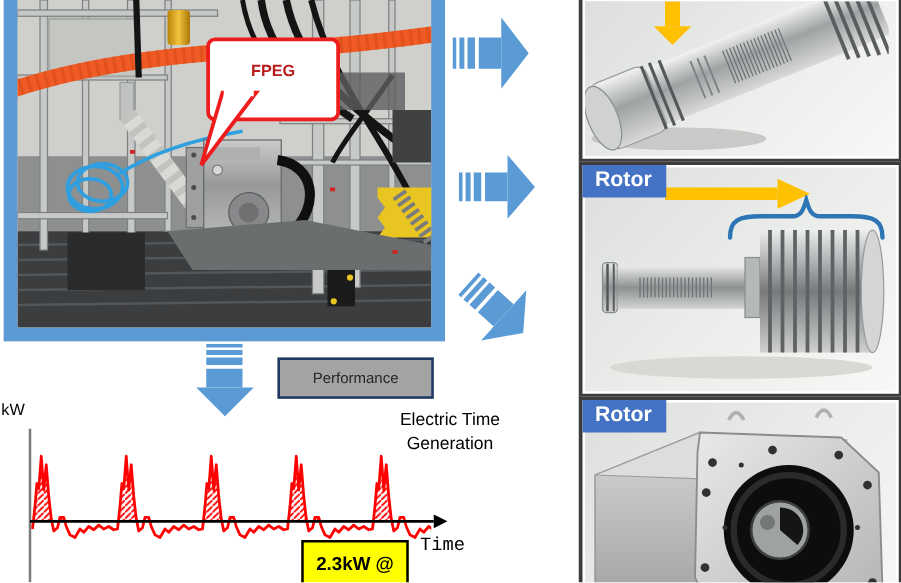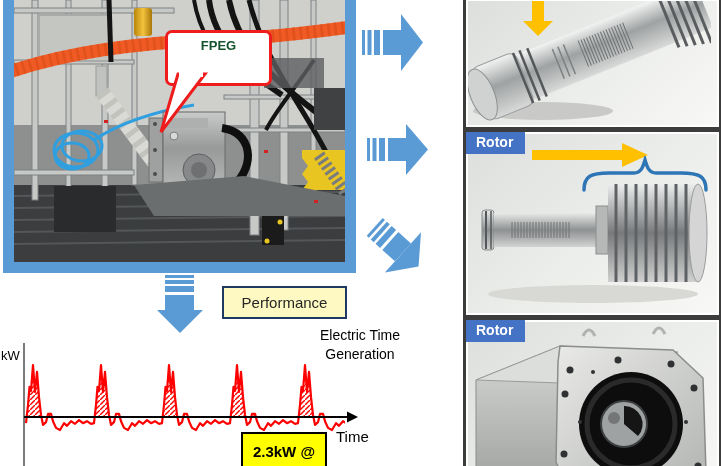--- a/index.html
+++ b/index.html
@@ -7,44 +7,44 @@
          font-family:"Liberation Sans", sans-serif;}
   .abs{position:absolute;}
 
   
   .rig-frame{left:3px;top:-11px;width:331px;height:262px;border:11px solid #5b9bd5;background:#b8b9b6;}
   .rig-frame svg{display:block;}
 
   
   .callout-box{left:165px;top:30px;width:101px;height:45px;background:#ffffff;border:3px solid #ee1c1c;
                border-radius:7px;text-align:center;font-weight:bold;font-size:13px;line-height:16px;
-               color:#14532d;padding-top:5px;z-index:6;}
+               color:#b91c1c;padding-top:16px;z-index:6;}
   .callout-tail{left:148px;top:70px;z-index:7;}
 
   
   .panel{left:463px;width:249px;border:3px solid #3c3c3c;background:#ffffff;padding:2px;box-sizing:content-box;z-index:2;}
   .panel-photo{position:relative;width:100%;height:100%;overflow:hidden;
                background:linear-gradient(135deg,#dddfdc 0%,#eceeeb 55%,#f8f8f6 100%);}
   .p1{top:-4px;height:124px;}
   .p2{top:129px;height:179px;}
   .p3{top:317px;height:170px;}
   .badge{position:absolute;left:0;top:0;background:#4472c4;color:#ffffff;font-weight:bold;
-         font-size:14px;padding:2px 12px 4px 10px;z-index:4;}
+         font-size:17px;padding:2px 12px 4px 10px;z-index:4;}
 
   
   .arrow-blue{z-index:3;}
 
   
-  .perf-box{left:222px;top:286px;width:121px;height:29px;background:#fef9c3;border:2px solid #1f3864;
-            text-align:center;font-size:15px;line-height:29px;color:#262626;z-index:3;}
+  .perf-box{left:222px;top:286px;width:121px;height:29px;background:#a3a3a3;border:2px solid #1f3864;
+            text-align:center;font-size:12px;line-height:29px;color:#262626;z-index:3;}
 
   
   .chart-svg{left:0;top:330px;z-index:2;}
-  .ylab{left:1px;top:348px;font-size:13px;color:#000;z-index:3;}
-  .xlab{left:336px;top:428px;font-size:15px;color:#000;z-index:3;}
+  .ylab{left:1px;top:320px;font-size:13px;color:#000;z-index:3;}
+  .xlab{left:336px;top:428px;font-size:15px;color:#000;z-index:3;font-family:Liberation Mono, monospace;}
   .annot{left:308px;top:326px;width:104px;text-align:center;font-size:14px;line-height:19px;color:#000;z-index:3;}
   .kwbox{left:241px;top:432px;width:86px;height:40px;background:#ffff00;border:2px solid #000;
          text-align:center;font-weight:bold;font-size:15px;color:#000;padding-top:9px;box-sizing:border-box;z-index:5;}
 </style>
 </head>
 <body>
 
 <div class="stage">
 
   <div class="abs rig-frame">

